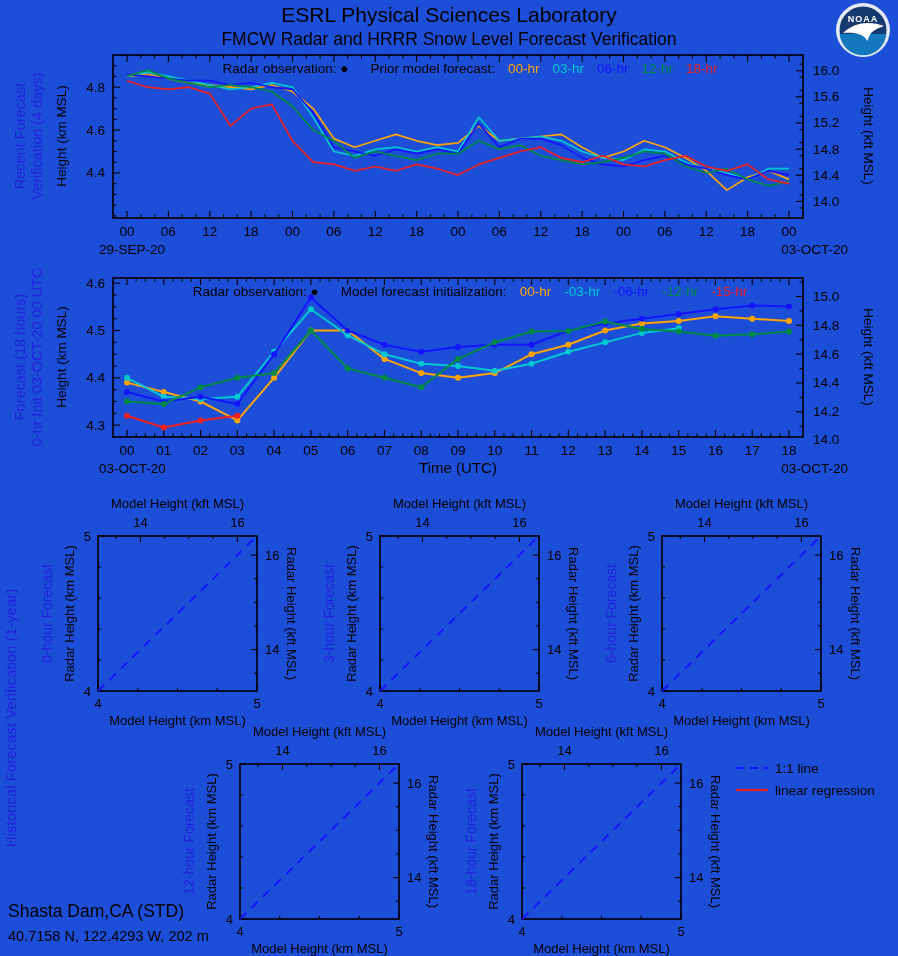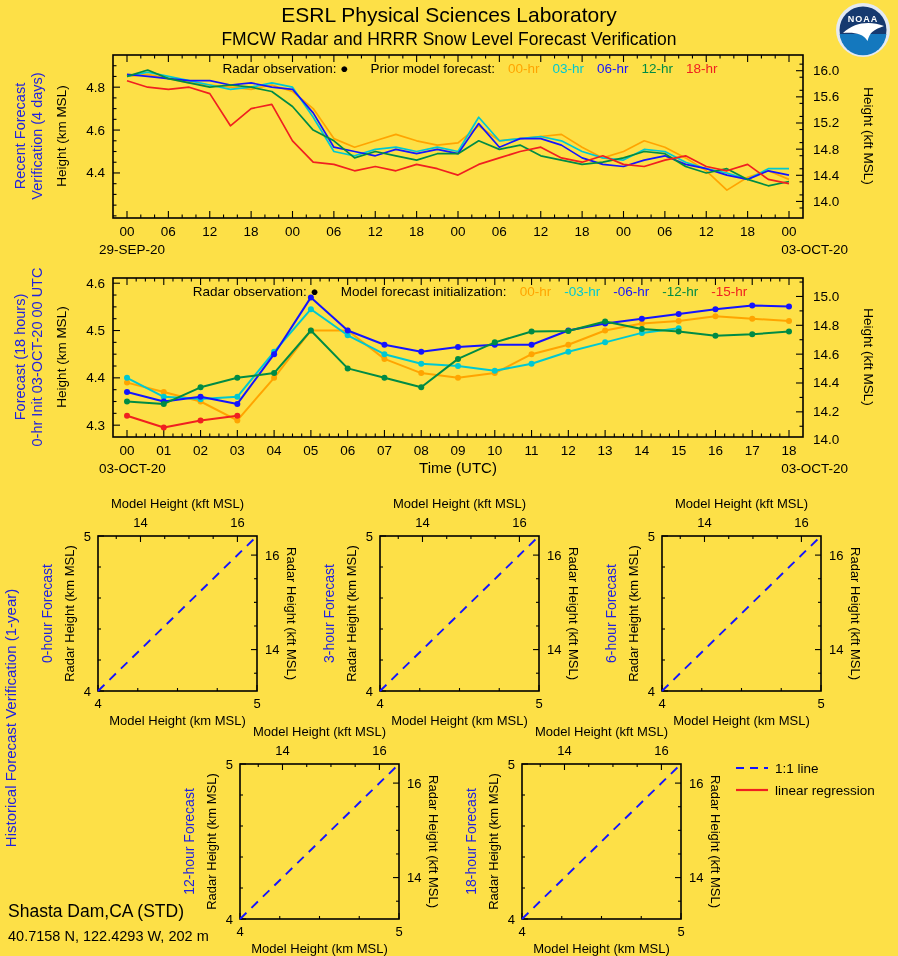--- a/index.html
+++ b/index.html
@@ -1,16 +1,16 @@
 <!DOCTYPE html>
 <html><head>
 <meta charset="utf-8">
 <style>
   html,body{margin:0;padding:0;background:#fff;}
-  .page{position:relative;width:898px;height:956px;background:#fde047;
+  .page{position:relative;width:898px;height:956px;background:#1d4ed8;
         font-family:"Liberation Sans","DejaVu Sans",sans-serif;overflow:hidden;}
   svg text{font-family:"Liberation Sans","DejaVu Sans",sans-serif;}
 </style>
 </head>
 <body>
 
 <div class="page">
 <svg id="scene" width="898" height="956" viewBox="0 0 898 956">
 
   <text x="449" y="22" text-anchor="middle" font-size="21">ESRL Physical Sciences Laboratory</text>

